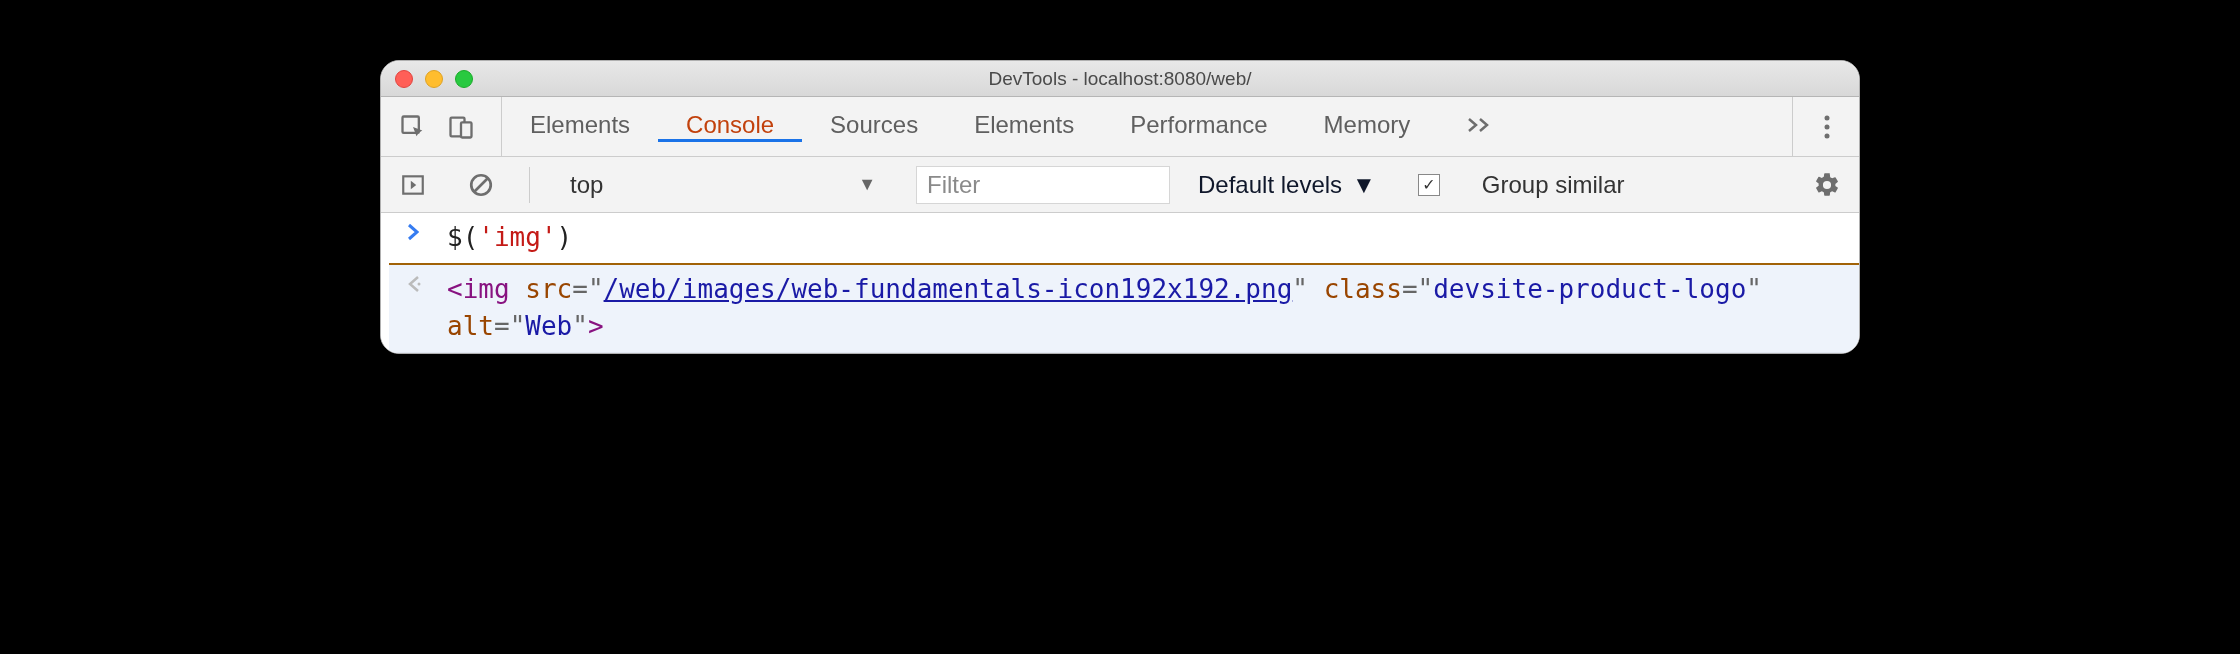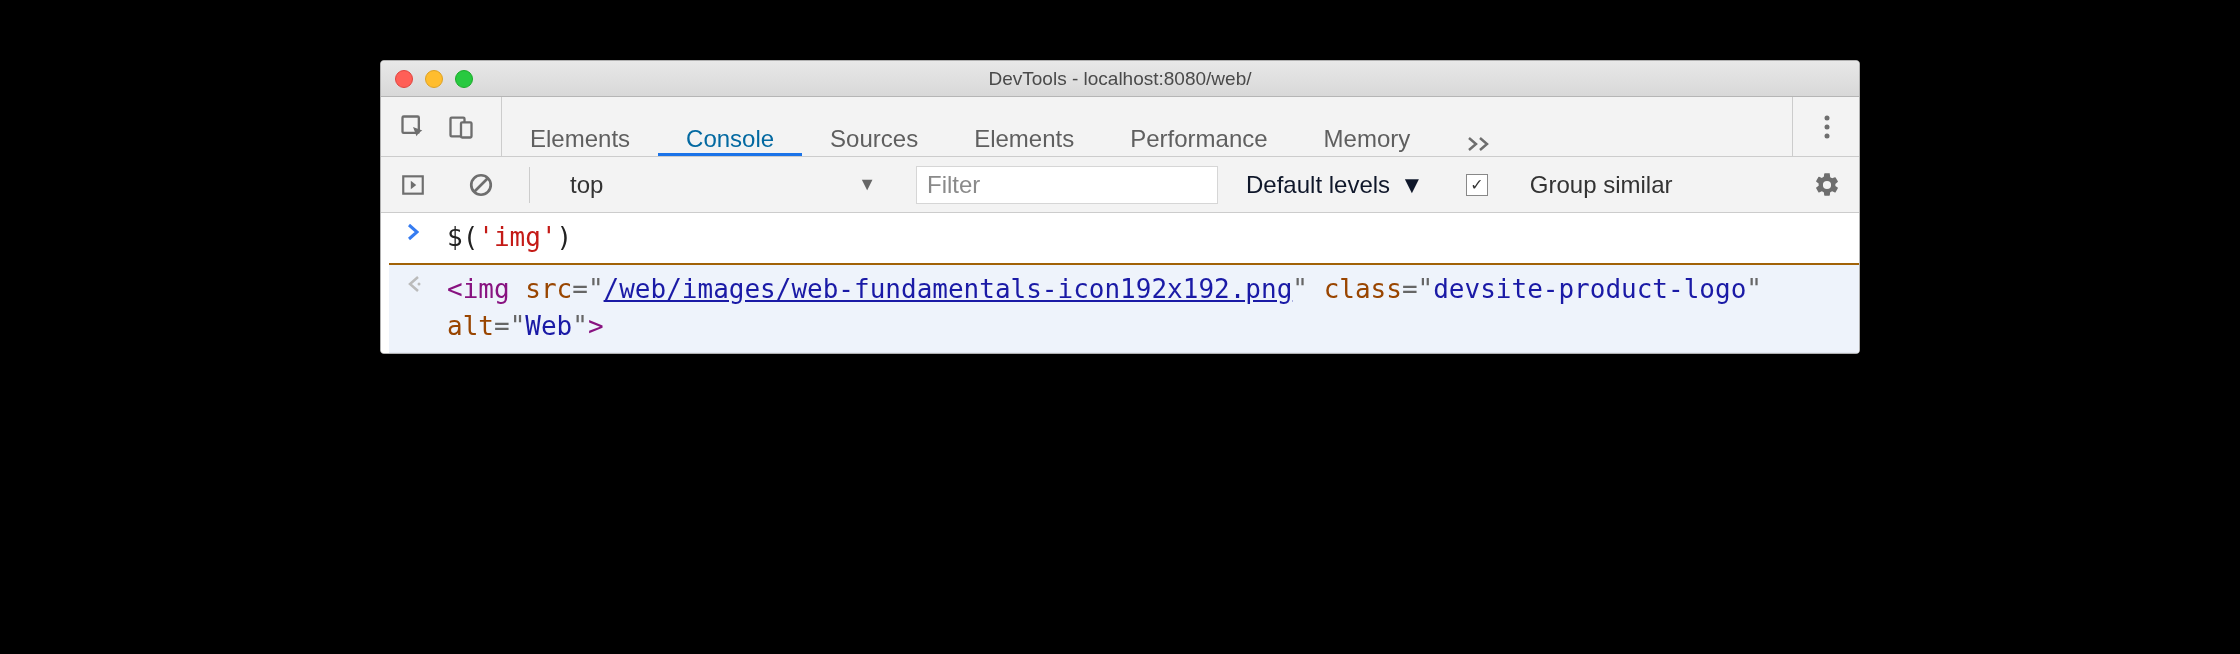--- a/index.html
+++ b/index.html
@@ -9,21 +9,21 @@
     height: 654px;
     font-family: "Helvetica Neue", Arial, sans-serif;
     display: flex;
     align-items: flex-start;
     justify-content: center;
     padding-top: 60px;
   }
   .window {
     width: 1480px;
     background: #fff;
-    border-radius: 4px;
+    border-radius: 19px;
     box-shadow: 0 30px 60px rgba(0,0,0,0.6);
     overflow: hidden;
     border: 1px solid #b0b0b0;
   }
   .titlebar {
     height: 36px;
     background: linear-gradient(#e8e8e8, #d8d8d8);
     border-bottom: 1px solid #b5b5b5;
     display: flex;
     align-items: center;
@@ -64,34 +64,34 @@
     width: 40px;
     height: 40px;
     display: flex;
     align-items: center;
     justify-content: center;
     color: #6e6e6e;
   }
   .tabs {
     display: flex;
     height: 100%;
-    align-items: flex-end;
+    align-items: center;
     flex: 1;
   }
   .tab {
     padding: 0 28px;
     display: flex;
     align-items: center;
     font-size: 24px;
     color: #5f5f5f;
     border-bottom: 3px solid transparent;
     cursor: pointer;
   }
   .tab.active {
-    color: #0369a1;
+    color: #c2410c;
     border-bottom-color: #1a73e8;
   }
   .tabbar-right {
     display: flex;
     align-items: center;
     gap: 6px;
     padding-left: 14px;
     border-left: 1px solid #ccc;
     height: 100%;
   }
@@ -115,21 +115,21 @@
     justify-content: space-between;
     width: 330px;
     height: 40px;
     padding: 0 12px;
     font-size: 24px;
     color: #333;
     cursor: pointer;
   }
   .context-select .dd { color: #666; font-size: 18px; }
   .filter-input {
-    width: 302px;
+    width: 254px;
     height: 38px;
     background: #fff;
     border: 1px solid #d6d6d6;
     font-size: 24px;
     padding: 0 10px;
     color: #737373;
   }
   .filter-input::placeholder { color: #8a8a8a; }
   .levels {
     display: flex;

